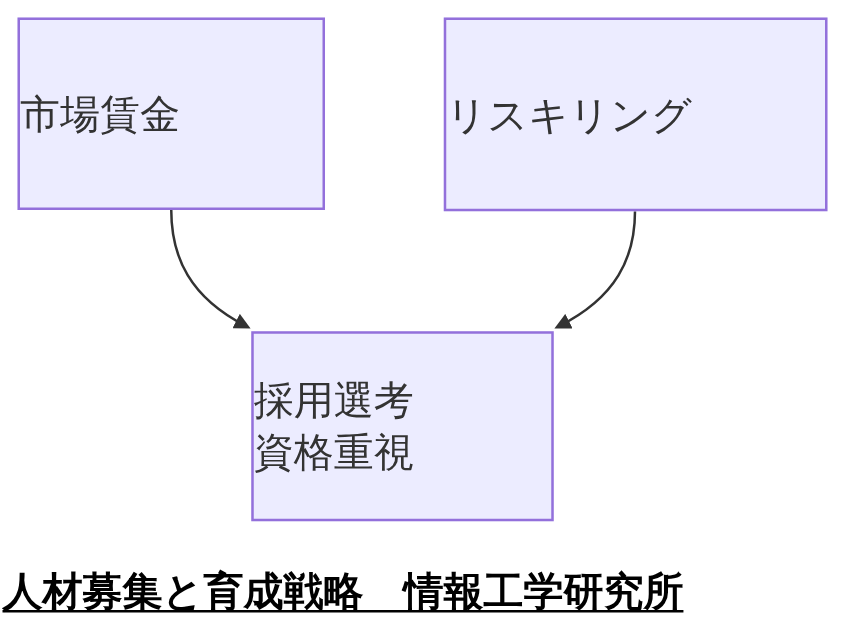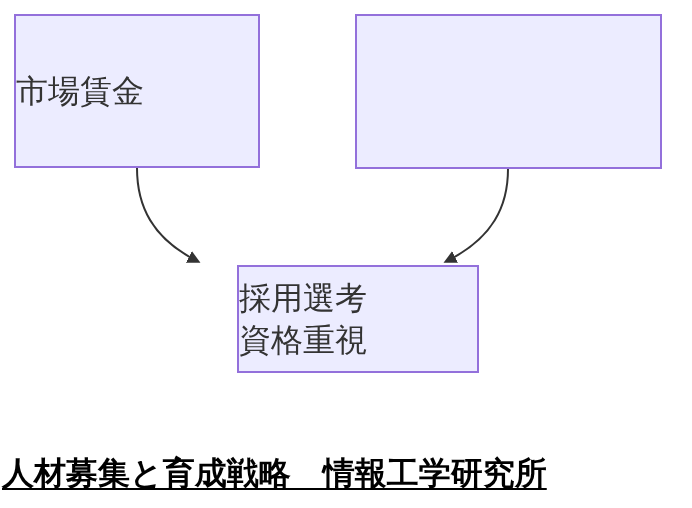--- a/index.html
+++ b/index.html
@@ -24,21 +24,21 @@
     flex-direction: column;
     align-items: flex-start;
     justify-content: center;
     text-align: center;
     font-size: 32px;
     line-height: 42px;
     box-sizing: border-box;
   }
   #node-market   { left: 14px;  top: 14px;  width: 246px; height: 154px; }
   #node-reskill  { left: 355px; top: 14px;  width: 307px; height: 155px; }
-  #node-hiring   { left: 201px; top: 265px; width: 242px; height: 108px; margin-left: 36px; }
+  #node-hiring   { left: 201px; top: 265px; width: 242px; height: 152px; }
   .edges {
     position: absolute;
     left: 0;
     top: 0;
     pointer-events: none;
   }
   .caption {
     position: absolute;
     left: 2px;
     top: 452px;
@@ -66,20 +66,21 @@
     </defs>
     <path d="M137,168 C137,206 152,238 197,261" fill="none" stroke-width="2" marker-end="url(#arrowhead)" stroke="#333333"></path>
     <path d="M508,169 C508,206 493,238 447,261" fill="none" stroke-width="2" marker-end="url(#arrowhead)" stroke="#333333"></path>
   </svg>
 
   <div class="node" id="node-market">
     <span class="node-line">市場賃金</span>
   </div>
 
   <div class="node" id="node-reskill">
+    <span class="node-line">リスキリング</span>
   </div>
 
   <div class="node" id="node-hiring">
     <span class="node-line">採用選考</span>
     <span class="node-line">資格重視</span>
   </div>
 
   <div class="caption">人材募集と育成戦略　情報工学研究所</div>
 
 </div>

